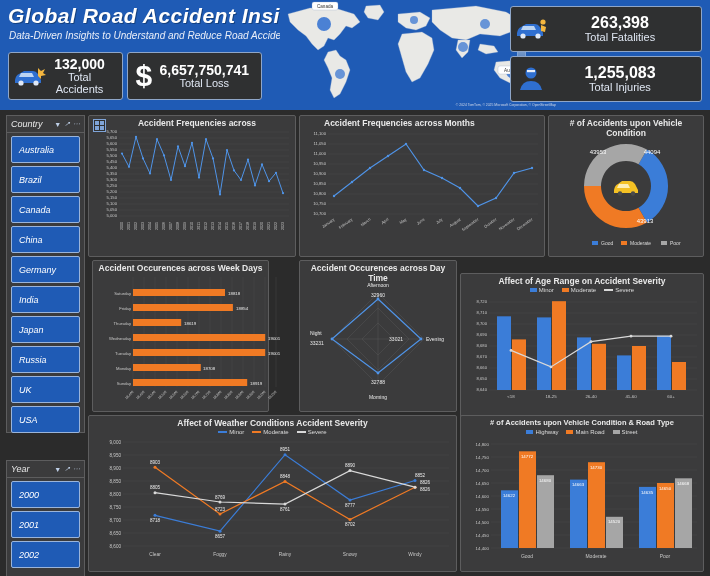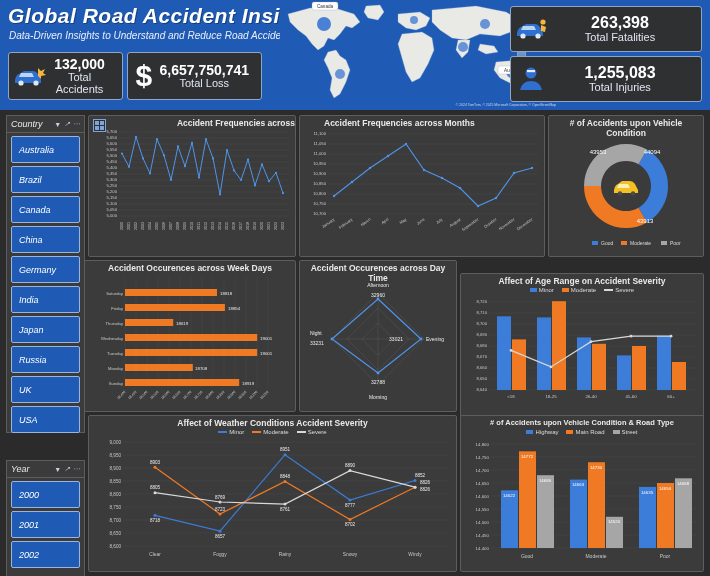--- a/index.html
+++ b/index.html
@@ -269,21 +269,21 @@
     <div class="sitem">2002</div>
   </div>
 
   <div class="panel" style="left:88px; top:115px; width:208px; height:142px;">
     <div class="grid-ico">
       <i style="left:1px;top:1px;width:4px;height:4px;"></i>
       <i style="left:6px;top:1px;width:4px;height:4px;"></i>
       <i style="left:1px;top:6px;width:4px;height:4px;"></i>
       <i style="left:6px;top:6px;width:4px;height:4px;"></i>
     </div>
-    <div class="ptitle" style="text-align:right; padding-left:10px;">Accident Frequencies across</div>
+    <div class="ptitle" style="text-align:center; padding-left:10px;">Accident Frequencies across</div>
     <svg width="206" height="140" viewBox="0 0 206 140">
       <g stroke="#4e4e4f" stroke-width="0.4">
         <line x1="30" y1="16" x2="200" y2="16"></line>
           <line x1="30" y1="22" x2="200" y2="22"></line>
         <line x1="30" y1="28" x2="200" y2="28"></line>
           <line x1="30" y1="34" x2="200" y2="34"></line>
         <line x1="30" y1="40" x2="200" y2="40"></line>
           <line x1="30" y1="46" x2="200" y2="46"></line>
         <line x1="30" y1="52" x2="200" y2="52"></line>
           <line x1="30" y1="58" x2="200" y2="58"></line>
@@ -451,21 +451,21 @@
         <rect x="43" y="125" width="6" height="4" fill="#3b7dd8"></rect>
           <text x="52" y="129">Good</text>
         <rect x="72" y="125" width="6" height="4" fill="#f07a24"></rect>
           <text x="81" y="129">Moderate</text>
         <rect x="112" y="125" width="6" height="4" fill="#a6a6a6"></rect>
           <text x="121" y="129">Poor</text>
       </g>
     </svg>
   </div>
 
-  <div class="panel" style="left:84px; top:260px; width:212px; height:152px;">
+  <div class="panel" style="left:92px; top:260px; width:177px; height:152px;">
     <div class="ptitle">Accident Occurences across Week Days</div>
     <svg width="206" height="150" viewBox="0 0 206 150">
       <g stroke="#4e4e4f" stroke-width="0.4">
         <line x1="40" y1="16" x2="40" y2="126"></line>
           <line x1="51" y1="16" x2="51" y2="126"></line>
         <line x1="62" y1="16" x2="62" y2="126"></line>
           <line x1="73" y1="16" x2="73" y2="126"></line>
         <line x1="84" y1="16" x2="84" y2="126"></line>
           <line x1="95" y1="16" x2="95" y2="126"></line>
         <line x1="106" y1="16" x2="106" y2="126"></line>

